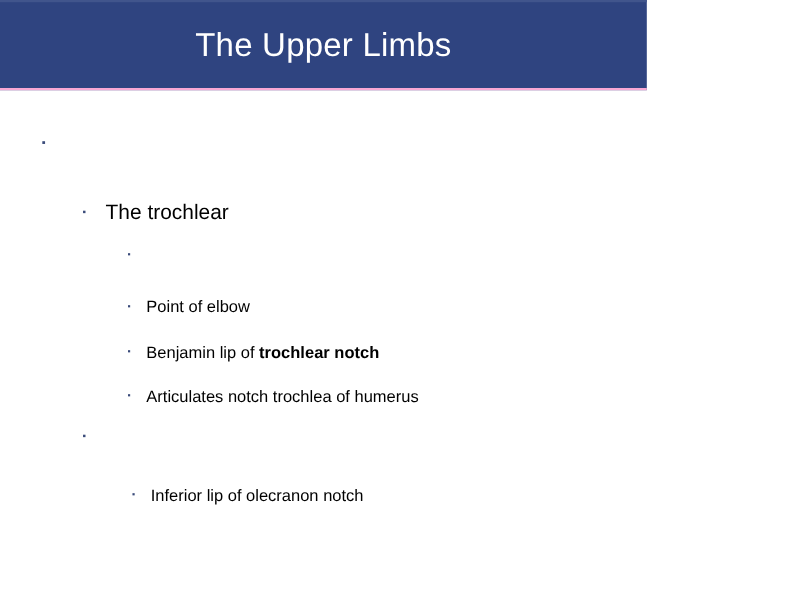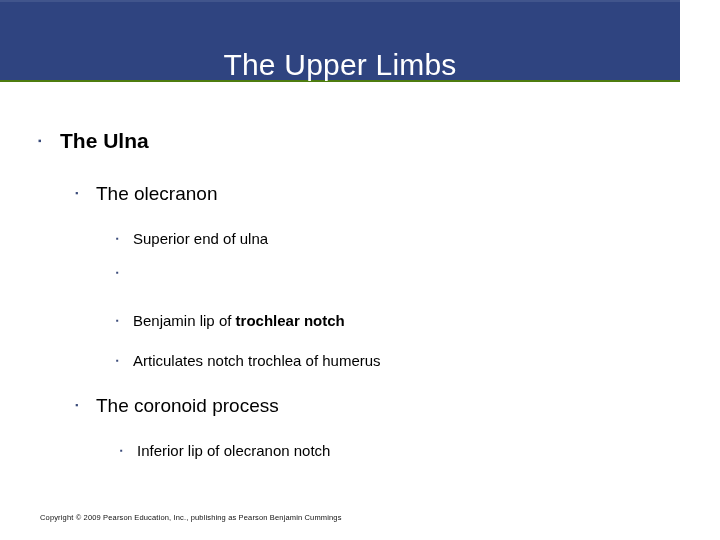--- a/index.html
+++ b/index.html
@@ -21,28 +21,28 @@
     width: 720px;
     height: 540px;
     background: #ffffff;
   }
 
   
   #title-band {
     position: absolute;
     left: 0;
     top: 0;
-    width: 680px;
+    width: 588px;
     height: 82px;
     background: #2f4480;
     border-top: 2px solid #41558c;
-    border-bottom: 2px solid #4d7c0f;
+    border-bottom: 2px solid #f9a8d4;
     box-sizing: border-box;
     display: flex;
-    align-items: flex-end;
+    align-items: center;
     justify-content: center;
   }
   #slide-title {
     color: #ffffff;
     font-size: 30px;
     font-weight: 400;
     letter-spacing: 0.2px;
     line-height: 1;
     white-space: nowrap;
     margin-top: 2px;
@@ -138,54 +138,51 @@
 <div id="slide">
 
   <div id="title-band">
     <div id="slide-title">The Upper Limbs</div>
   </div>
 
   <div id="body-area">
 
     <div class="bullet-row lvl1" style="top: 47px;">
       <span class="bullet-mark">▪</span>
-      <span class="bullet-text">The Ulna</span>
     </div>
 
     <div class="bullet-row lvl2" style="top: 101px;">
       <span class="bullet-mark">▪</span>
-      <span class="bullet-text">The olecranon</span>
+      <span class="bullet-text">The trochlear</span>
     </div>
 
     <div class="bullet-row lvl3" style="top: 148px;">
       <span class="bullet-mark">▪</span>
-      <span class="bullet-text">Superior end of ulna</span>
     </div>
 
     <div class="bullet-row lvl3" style="top: 189px;">
       <span class="bullet-mark">▪</span>
+      <span class="bullet-text">Point of elbow</span>
     </div>
 
     <div class="bullet-row lvl3" style="top: 230px;">
       <span class="bullet-mark">▪</span>
       <span class="bullet-text"><span>Benjamin lip of </span><span class="strong-phrase">trochlear notch</span></span>
     </div>
 
     <div class="bullet-row lvl3" style="top: 270px;">
       <span class="bullet-mark">▪</span>
       <span class="bullet-text">Articulates notch trochlea of humerus</span>
     </div>
 
     <div class="bullet-row lvl2" style="top: 313px;">
       <span class="bullet-mark">▪</span>
-      <span class="bullet-text">The coronoid process</span>
     </div>
 
     <div class="bullet-row lvl3 indent-extra" style="top: 360px;">
       <span class="bullet-mark">▪</span>
       <span class="bullet-text">Inferior lip of olecranon notch</span>
     </div>
 
   </div>
 
-  <div id="copyright">Copyright © 2009 Pearson Education, Inc., publishing as Pearson Benjamin Cummings</div>
 
 </div>
 
 </body></html>

